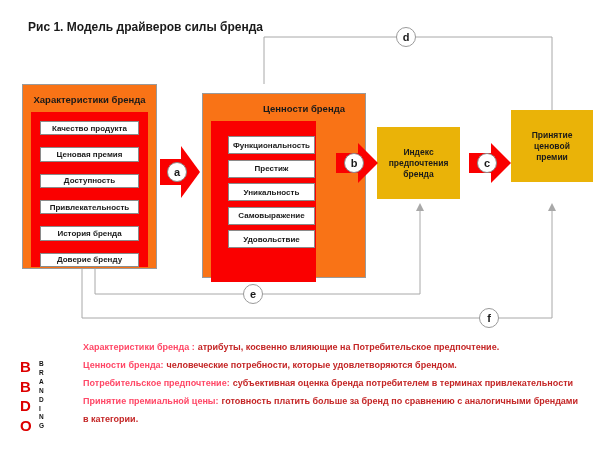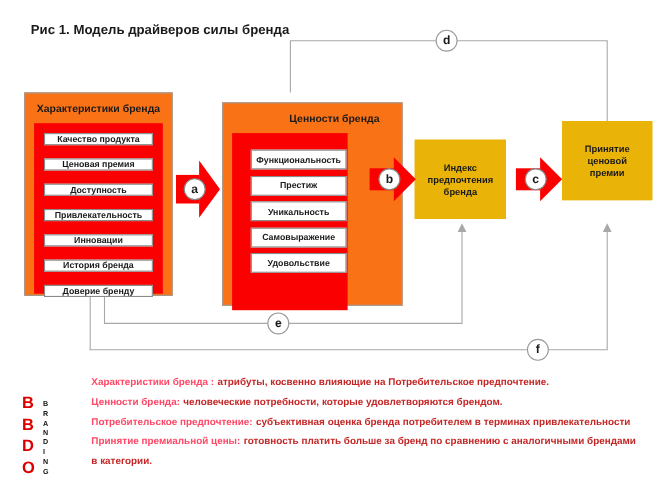--- a/index.html
+++ b/index.html
@@ -53,21 +53,21 @@
   .circle-e{left:243px;top:284px;}
   .circle-f{left:479px;top:308px;}
 
   
   .footnotes{position:absolute;left:83px;top:338px;width:515px;}
   .fline{font-size:9px;font-weight:700;line-height:18px;white-space:nowrap;color:#c42626;}
   .flead{color:#ff4766;margin-right:3px;}
   .fbody{color:#c42626;margin-top:38px;}
 
   
-  .logo{position:absolute;left:20px;top:357px;display:flex;gap:7px;align-items:flex-end;}
+  .logo{position:absolute;left:20px;top:357px;display:flex;gap:7px;}
   .logo-main{width:12px;font-size:15px;font-weight:700;color:#dd0000;line-height:19.5px;word-break:break-all;letter-spacing:0;}
   .logo-sub{width:6px;font-size:6.5px;font-weight:700;color:#111111;line-height:8.9px;word-break:break-all;margin-top:3px;}
 </style>
 </head>
 <body>
 
 <div class="canvas">
 
   <div class="title">Рис 1. Модель драйверов силы бренда</div>
 
@@ -80,21 +80,20 @@
     <polygon points="548,211 556,211 552,203" fill="#a8a8a8"></polygon>
   </svg>
 
   <div class="panel panel-left">
     <div class="panel-header">Характеристики бренда</div>
     <div class="redrect redrect-left">
       <div class="item item-left">Качество продукта</div>
       <div class="item item-left">Ценовая премия</div>
       <div class="item item-left">Доступность</div>
       <div class="item item-left">Привлекательность</div>
-      <div class="item item-left">Инновации</div>
       <div class="item item-left">История бренда</div>
       <div class="item item-left">Доверие бренду</div>
     </div>
   </div>
 
   <div class="panel panel-middle">
     <div class="panel-header">Ценности бренда</div>
     <div class="redrect redrect-middle">
       <div class="item item-middle">Функциональность</div>
       <div class="item item-middle">Престиж</div>

